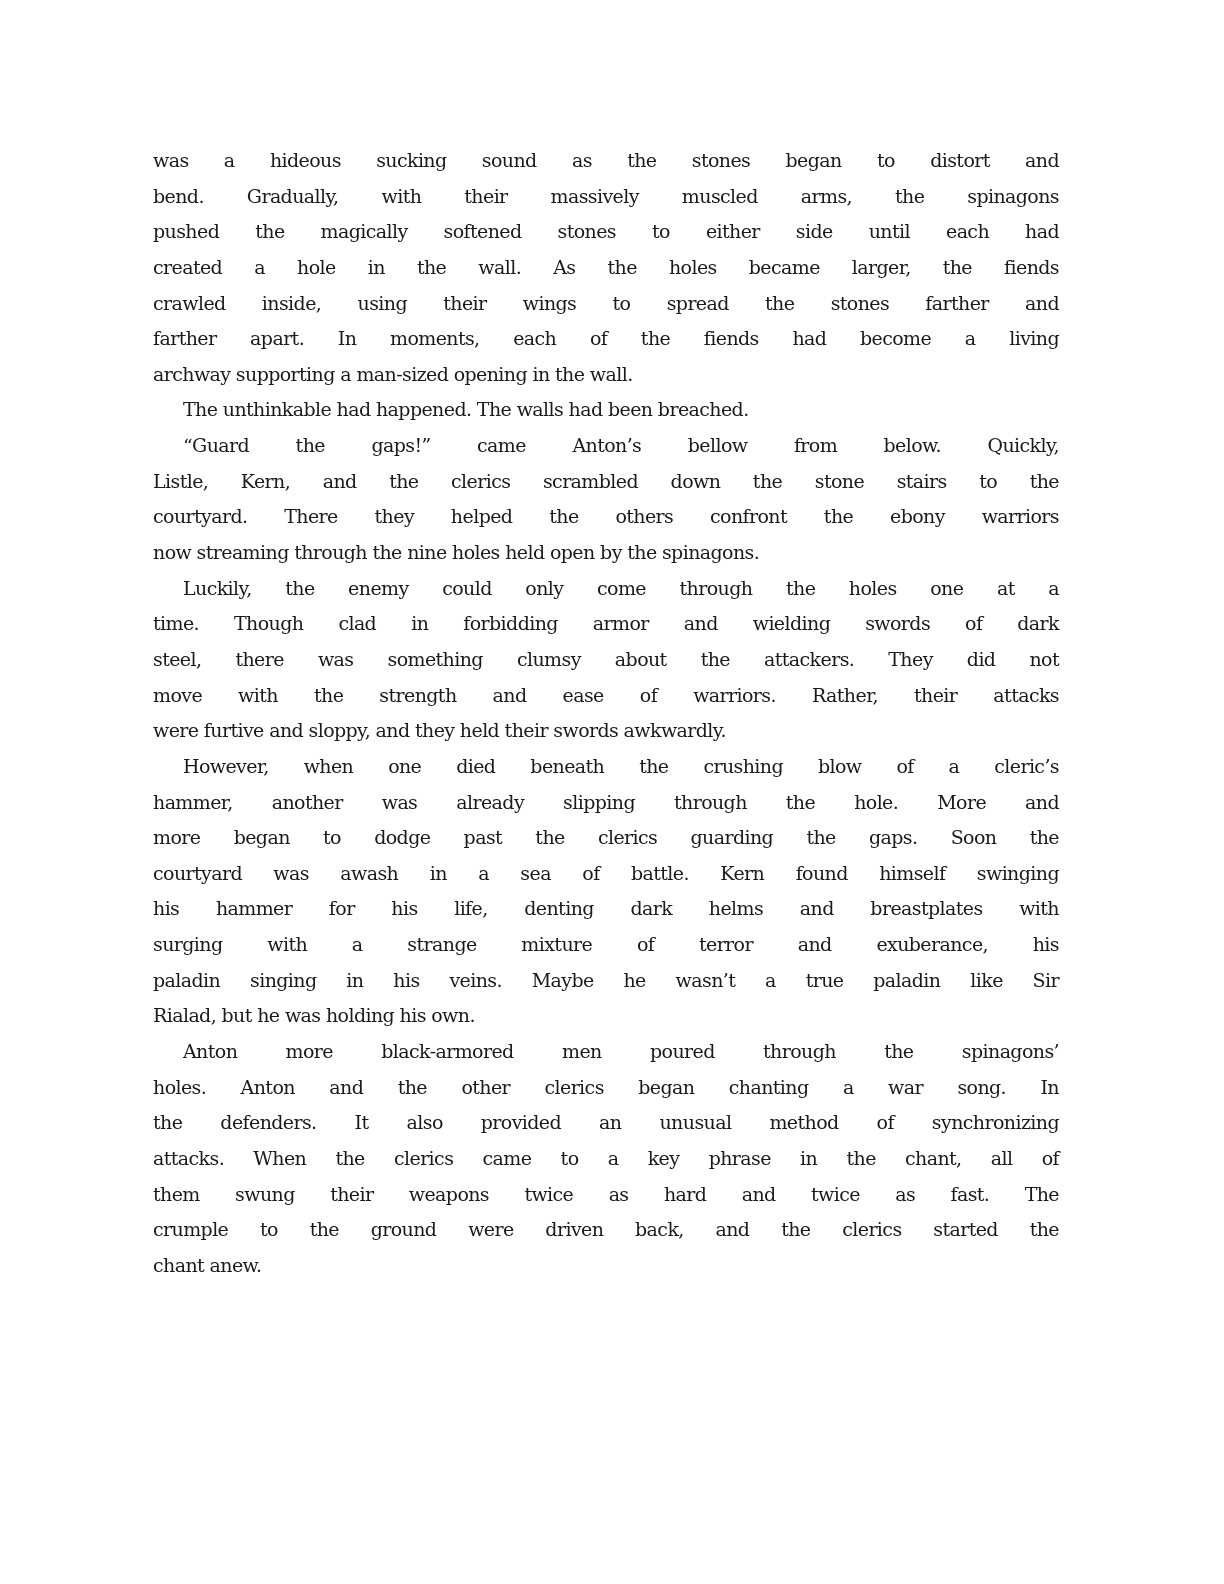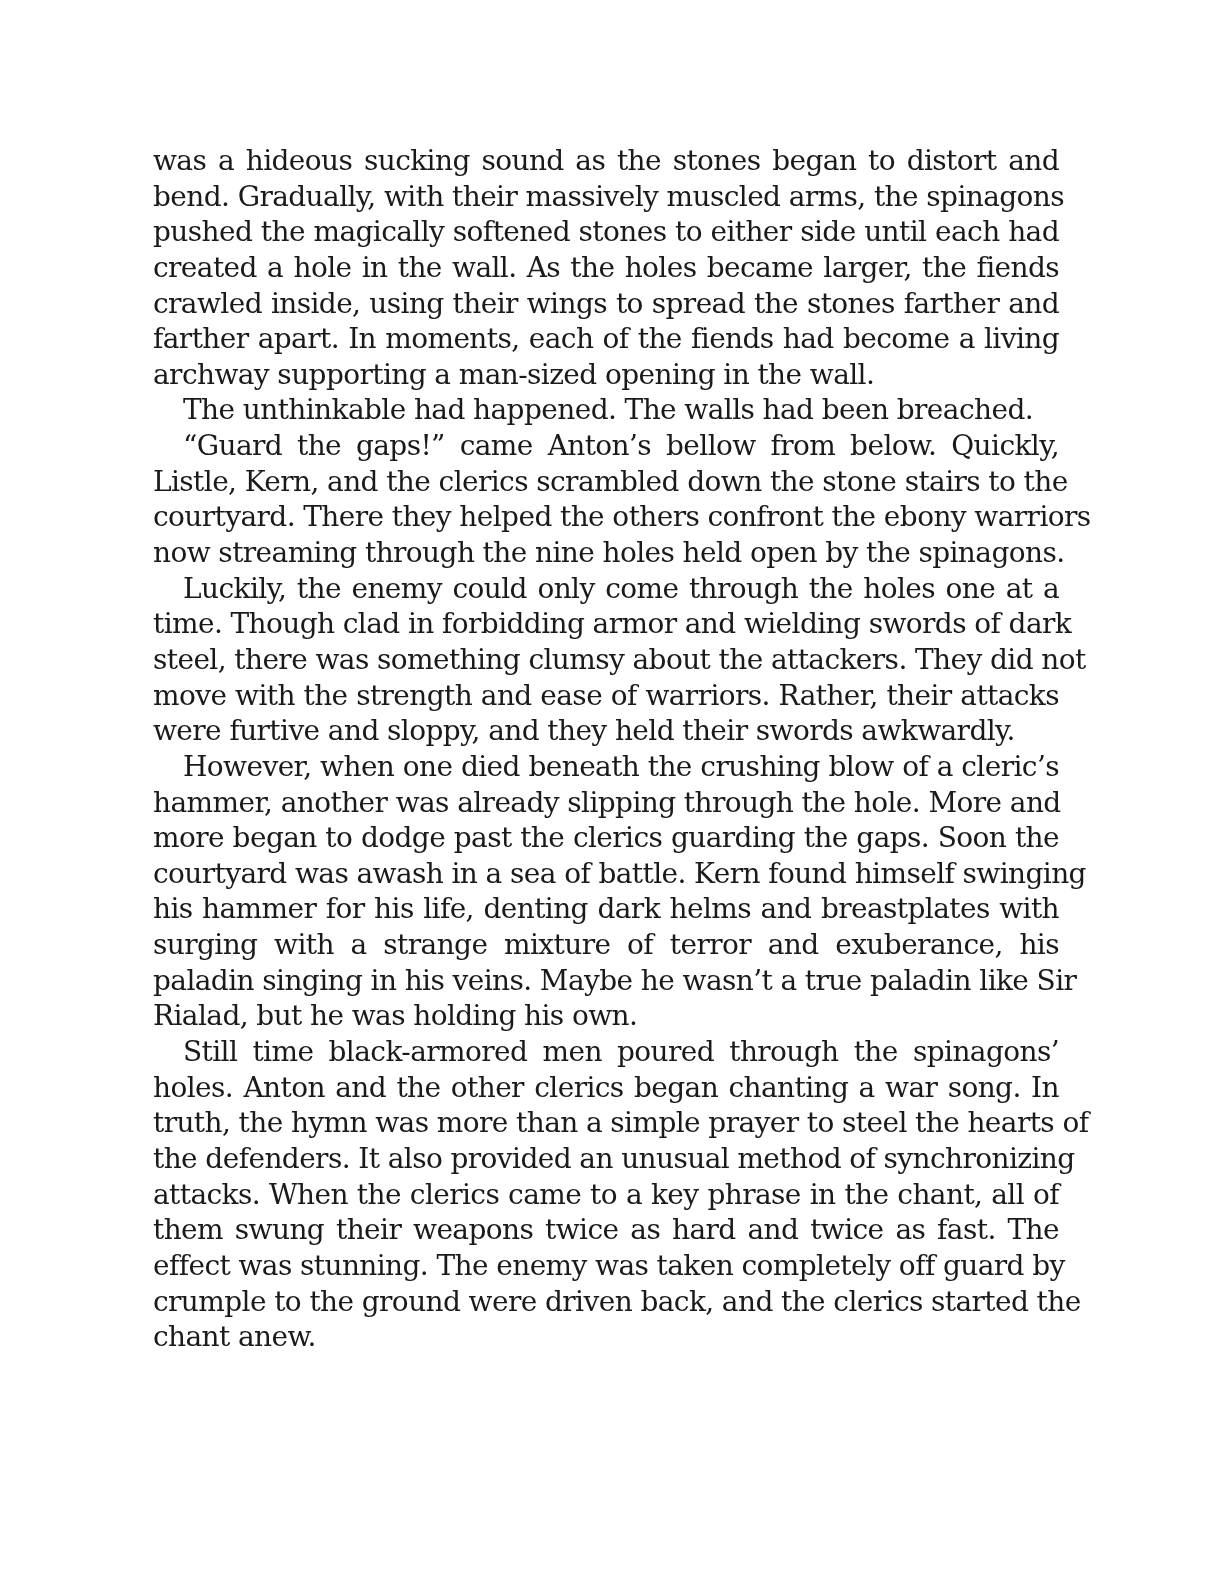--- a/index.html
+++ b/index.html
@@ -3,21 +3,21 @@
   <meta charset="utf-8">
   <style>
     html, body { margin: 0; padding: 0; background: #ffffff; }
     body { width: 1224px; height: 1584px; position: relative; overflow: hidden; }
     .page {
       position: absolute;
       left: 153px;
       top: 143px;
       width: 906px;
       font-family: "DejaVu Serif", "Liberation Serif", serif;
-      font-size: 28px;
+      font-size: 19px;
       color: #1a1a1a;
       letter-spacing: -0.6px;
       word-spacing: 0px;
     }
     .line {
       display: block;
       height: 35.65px;
       line-height: 35.65px;
       white-space: nowrap;
       text-align: justify;
@@ -66,23 +66,21 @@
     <span class="line">hammer, another was already slipping through the hole. More and</span>
     <span class="line">more began to dodge past the clerics guarding the gaps. Soon the</span>
     <span class="line">courtyard was awash in a sea of battle. Kern found himself swinging</span>
     <span class="line">his hammer for his life, denting dark helms and breastplates with</span>
     <span class="line">surging with a strange mixture of terror and exuberance, his</span>
     <span class="line">paladin singing in his veins. Maybe he wasn’t a true paladin like Sir</span>
     <span class="line last">Rialad, but he was holding his own.</span>
   </div>
 
   <div>
-    <span class="line indent">Still time black-armored men poured through the spinagons’</span>
+    <span class="line indent">Anton more black-armored men poured through the spinagons’</span>
     <span class="line">holes. Anton and the other clerics began chanting a war song. In</span>
-    <span class="line">truth, the hymn was more than a simple prayer to steel the hearts of</span>
     <span class="line">the defenders. It also provided an unusual method of synchronizing</span>
     <span class="line">attacks. When the clerics came to a key phrase in the chant, all of</span>
     <span class="line">them swung their weapons twice as hard and twice as fast. The</span>
-    <span class="line">effect was stunning. The enemy was taken completely off guard by</span>
     <span class="line">crumple to the ground were driven back, and the clerics started the</span>
     <span class="line last">chant anew.</span>
   </div>
 </div>
 
 </body></html>

